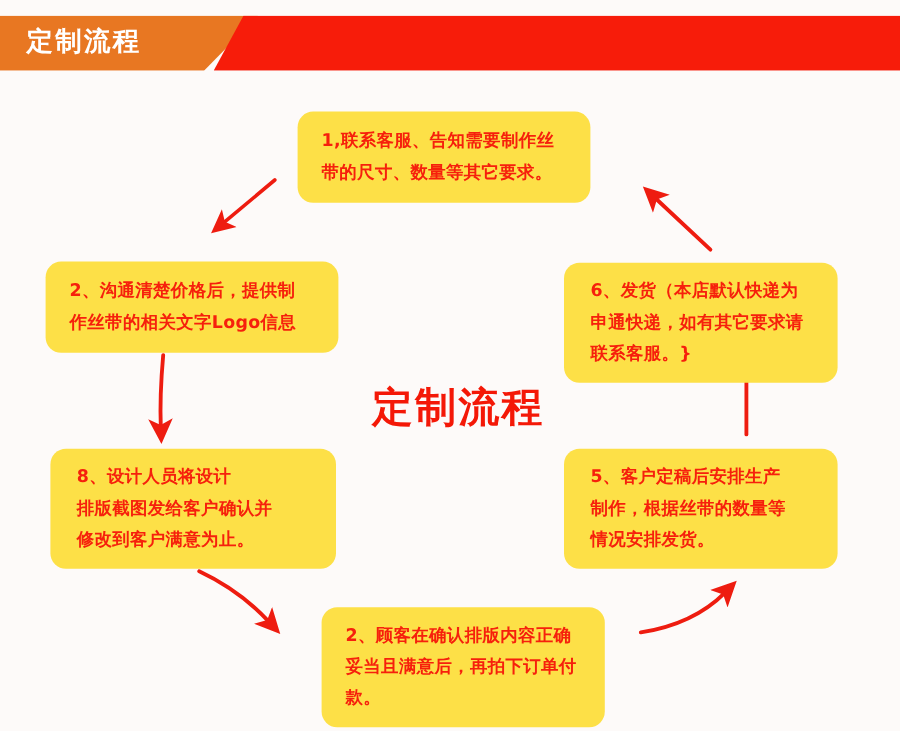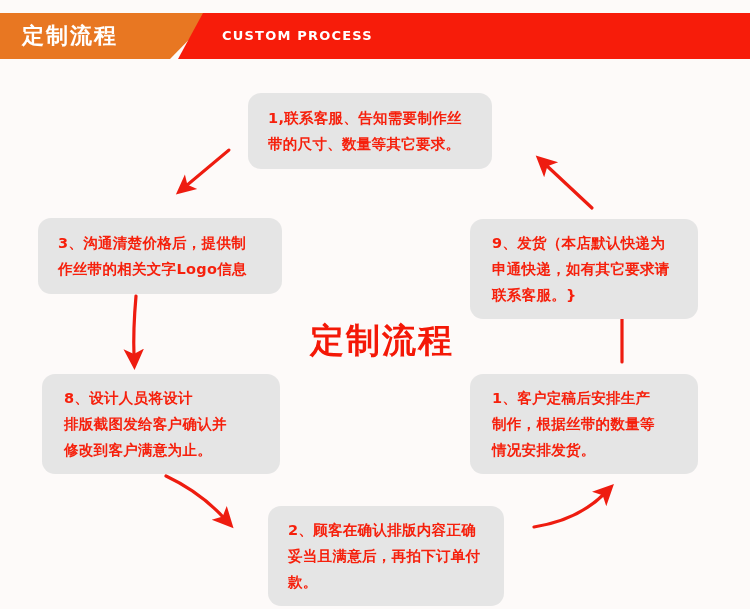--- a/index.html
+++ b/index.html
@@ -75,21 +75,21 @@
     font-size: 34px;
     font-weight: bold;
     letter-spacing: 2px;
     line-height: 44px;
     white-space: nowrap;
   }
 
   
   .step-box {
     position: absolute;
-    background: #e5e5e5;
+    background: #fde047;
     border-radius: 13px;
     box-sizing: border-box;
     color: #f6200c;
     font-size: 14.5px;
     font-weight: bold;
     line-height: 26px;
     letter-spacing: 0.3px;
   }
   .step-box .txt {
     display: block;
@@ -113,21 +113,20 @@
     pointer-events: none;
   }
 </style>
 </head>
 <body>
 
 <div class="header">
   <div class="header-orange"></div>
   <div class="header-red"></div>
   <div class="header-cn">定制流程</div>
-  <div class="header-en">CUSTOM PROCESS</div>
 </div>
 
 <div class="center-title">定制流程</div>
 
 <svg class="arrows" viewBox="0 0 750 609" xmlns="http://www.w3.org/2000/svg">
   <defs>
     <marker id="ah" markerWidth="7" markerHeight="7" refX="2.2" refY="3.5" orient="auto" markerUnits="strokeWidth">
       <path d="M0,0.3 L6.6,3.5 L0,6.7 L1.6,3.5 Z" fill="#ee1c10"></path>
     </marker>
   </defs>
@@ -144,39 +143,39 @@
 
   <path d="M592,208 L546,165" fill="none" stroke="#ee1c10" stroke-width="3.2" stroke-linecap="round" marker-end="url(#ah)"></path>
 </svg>
 
 <div class="step-box" id="step-1">
   <span class="txt">1,联系客服、告知需要制作丝
 带的尺寸、数量等其它要求。</span>
 </div>
 
 <div class="step-box" id="step-2">
-  <span class="txt">3、沟通清楚价格后，提供制
+  <span class="txt">2、沟通清楚价格后，提供制
 作丝带的相关文字Logo信息</span>
 </div>
 
 <div class="step-box" id="step-3">
   <span class="txt">8、设计人员将设计
 排版截图发给客户确认并
 修改到客户满意为止。</span>
 </div>
 
 <div class="step-box" id="step-4">
   <span class="txt">2、顾客在确认排版内容正确
 妥当且满意后，再拍下订单付
 款。</span>
 </div>
 
 <div class="step-box" id="step-5">
-  <span class="txt">1、客户定稿后安排生产
+  <span class="txt">5、客户定稿后安排生产
 制作，根据丝带的数量等
 情况安排发货。</span>
 </div>
 
 <div class="step-box" id="step-6">
-  <span class="txt">9、发货（本店默认快递为
+  <span class="txt">6、发货（本店默认快递为
 申通快递，如有其它要求请
 联系客服。}</span>
 </div>
 
 </body></html>

